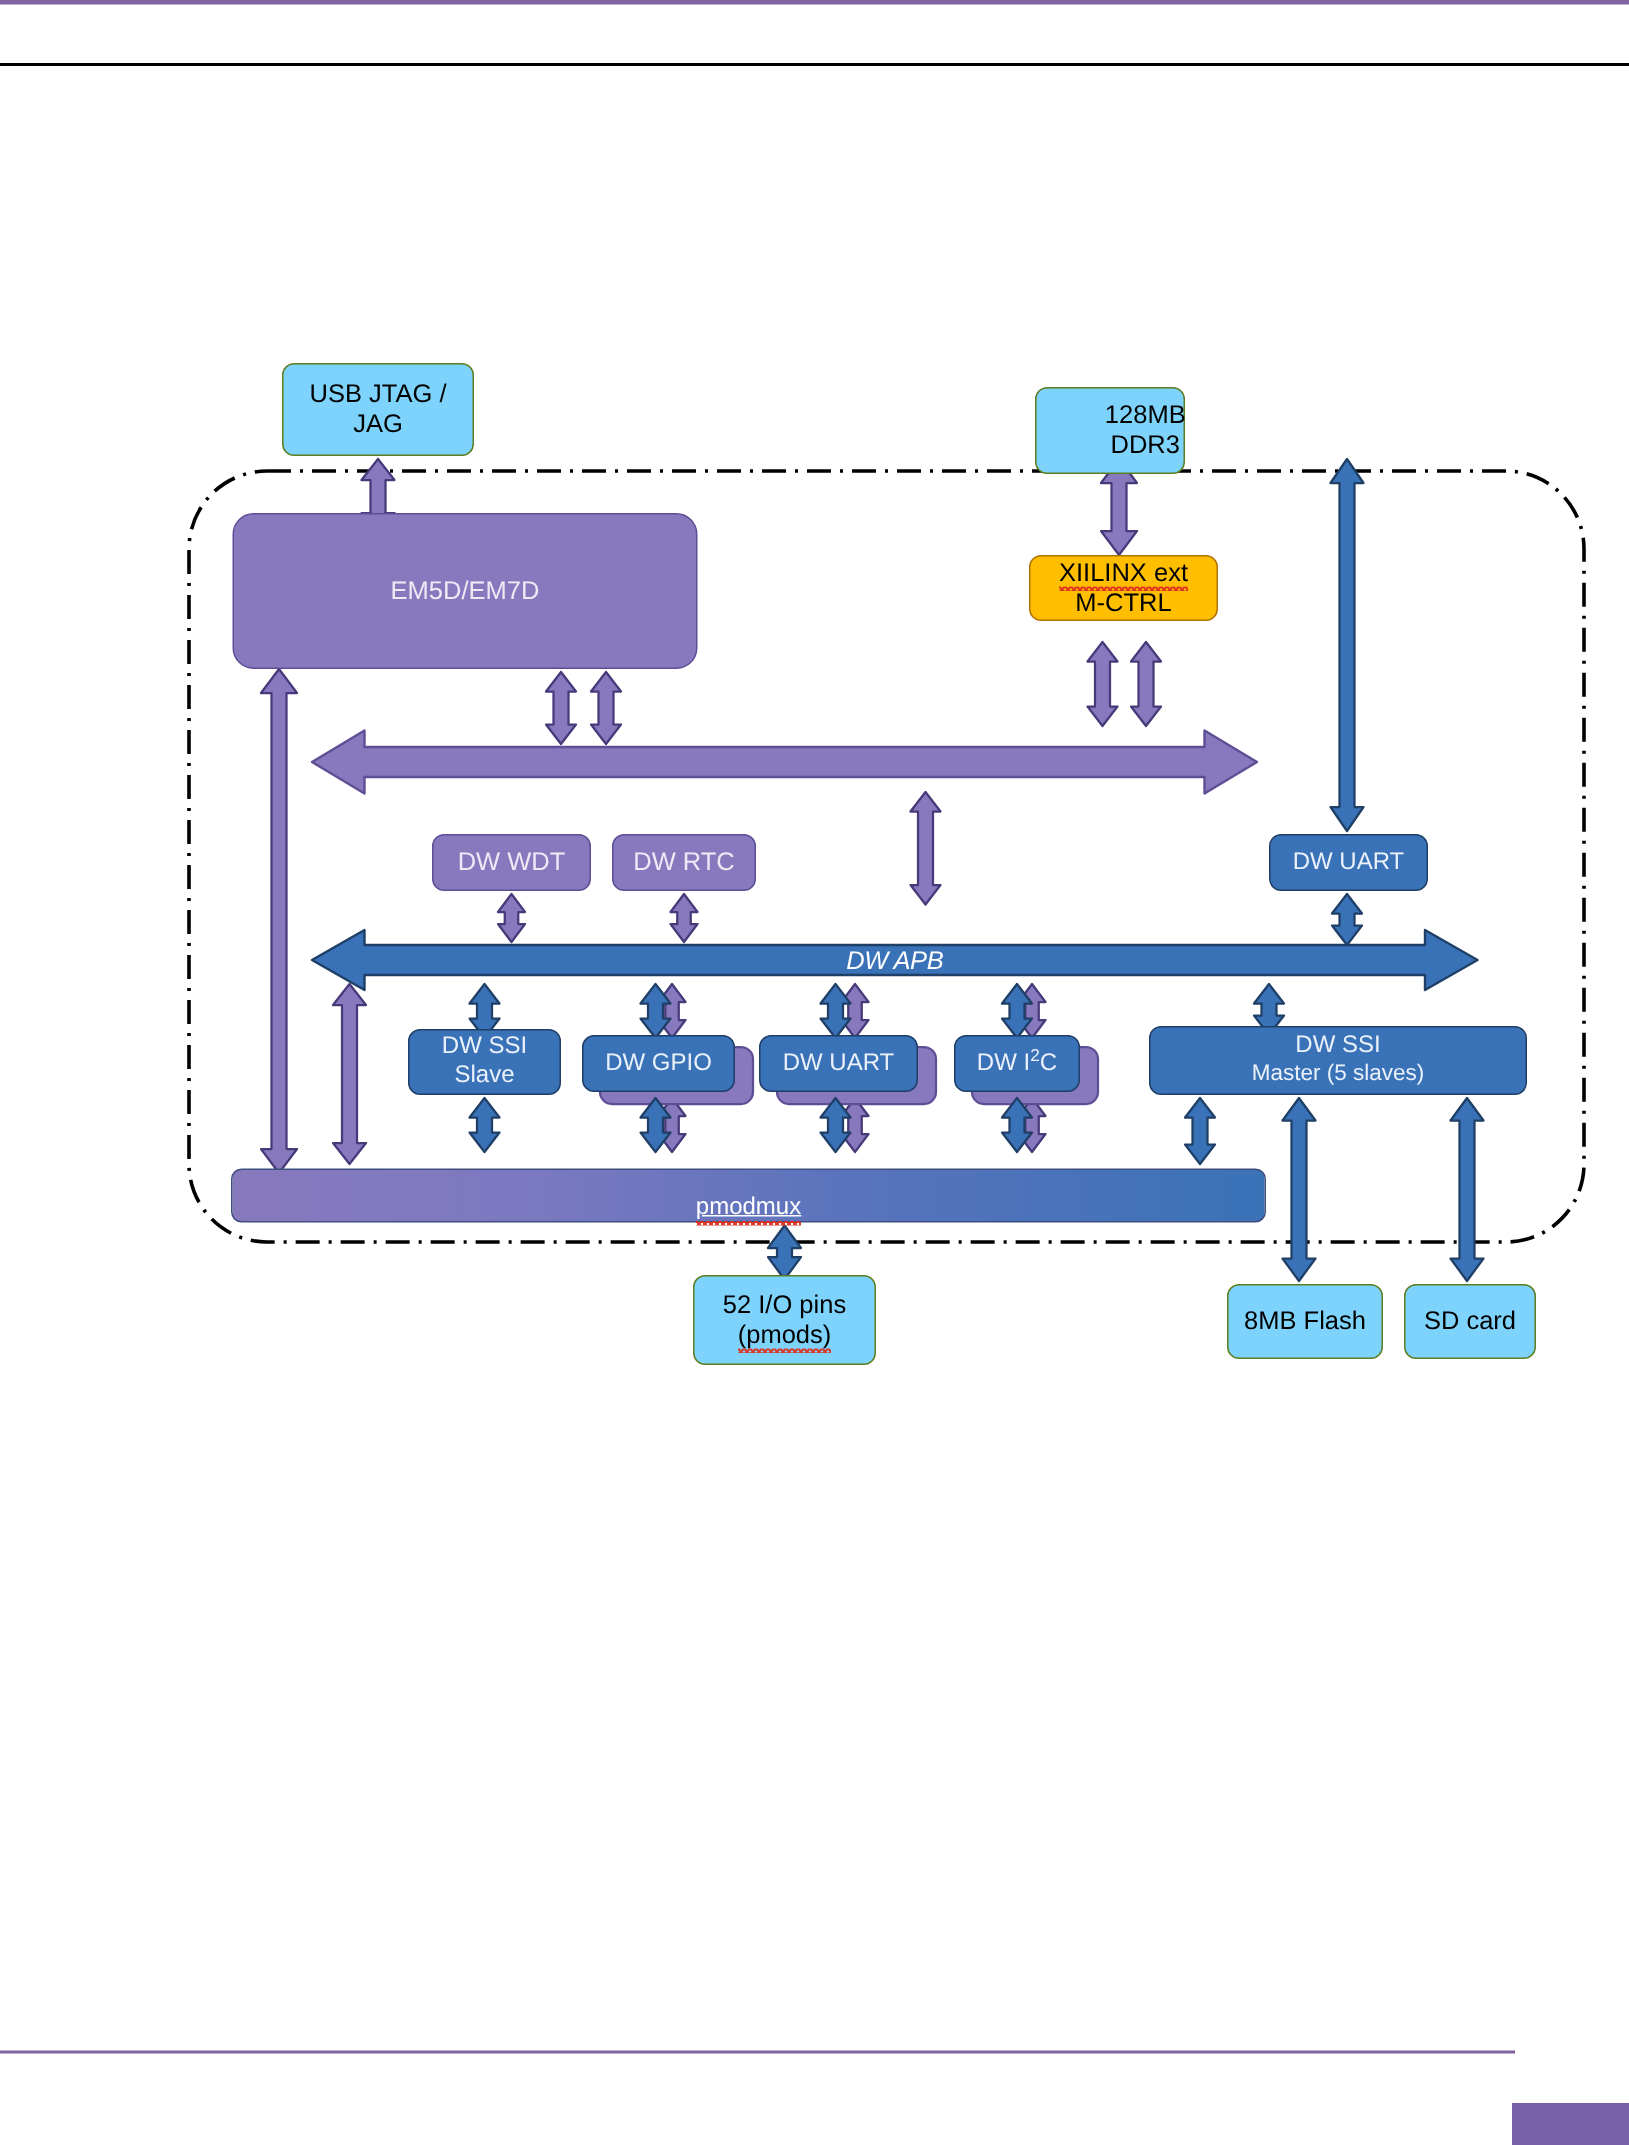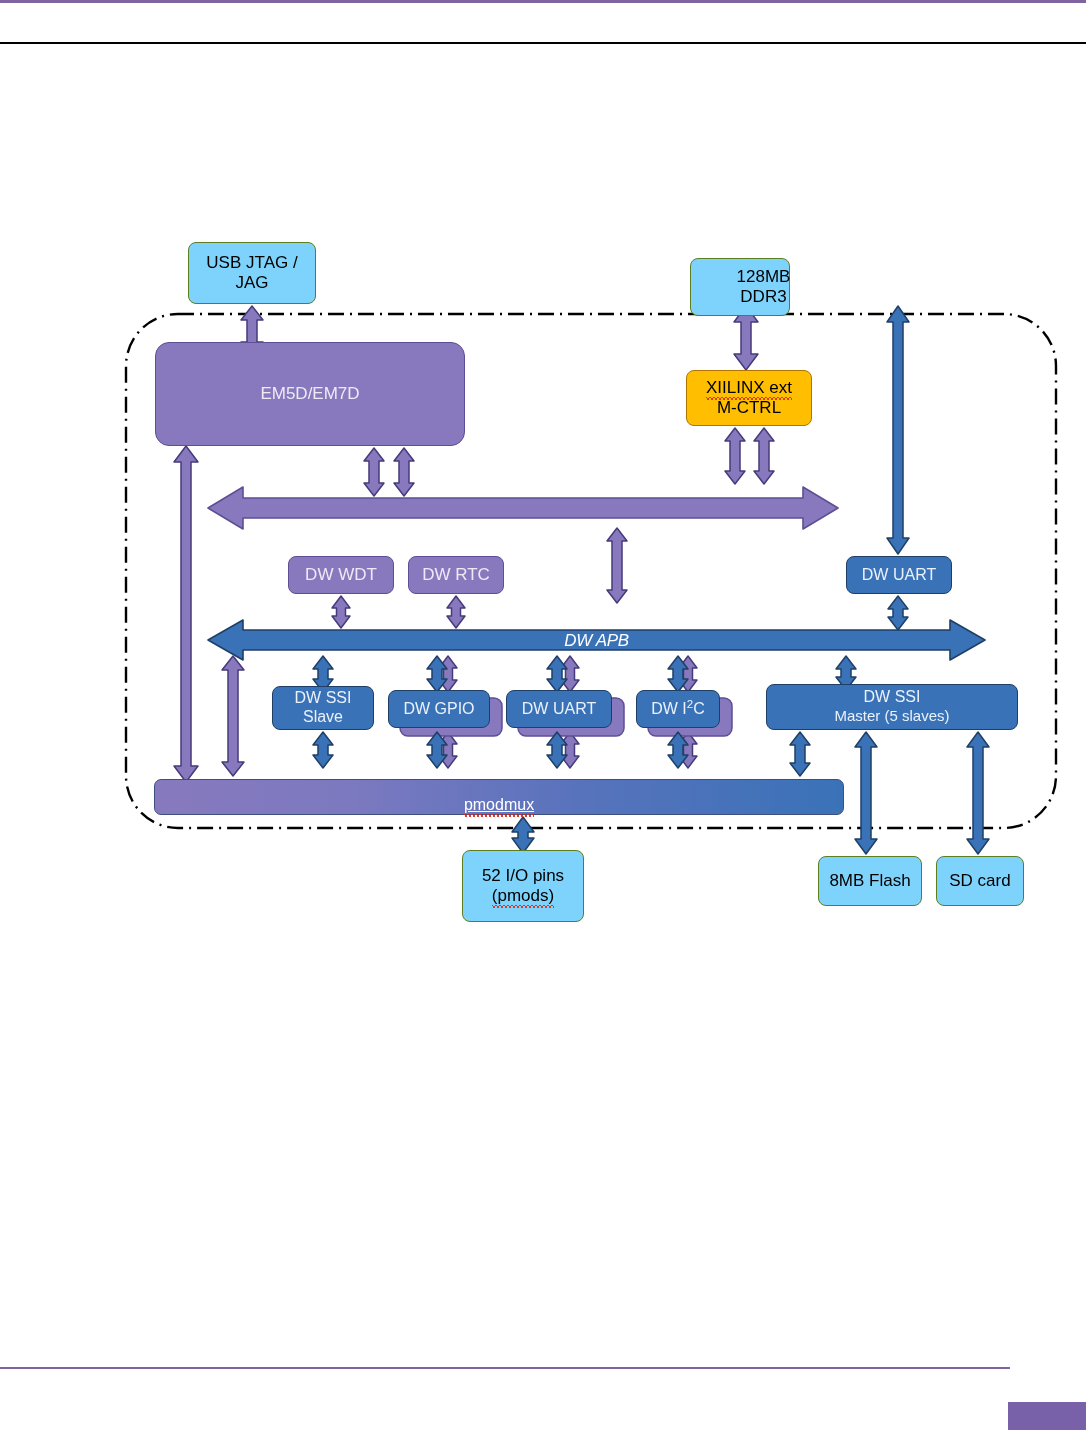--- a/index.html
+++ b/index.html
@@ -244,31 +244,31 @@
 
     <div class="box box-green" style="left:188px; top:242px; width:128px; height:62px;">
       <span><span>USB JTAG /</span><br><span>JAG</span></span>
     </div>
 
     <div class="box box-green" style="left:690px; top:258px; width:100px; height:58px;padding-left:47px;">
       <span><span>128MB</span><br><span>DDR3</span></span>
     </div>
 
 
-    <div class="box box-green" style="left:462px; top:850px; width:122px; height:72px;">
+    <div class="box box-green" style="left:462px; top:850px; width:122px; height:60px;">
       <span><span>52 I/O pins</span><br><span class="spell">(pmods)</span></span>
     </div>
 
     <div class="box box-green" style="left:818px; top:856px; width:104px; height:50px;">8MB Flash</div>
 
     <div class="box box-green" style="left:936px; top:856px; width:88px; height:50px;">SD card</div>
 
     <div class="box box-purple" style="left:155px; top:342px; width:310px; height:104px; border-radius:14px;">EM5D/EM7D</div>
 
-    <div class="box box-orange" style="left:686px; top:370px; width:126px; height:56px;">
+    <div class="box box-orange" style="left:686px; top:370px; width:126px; height:44px;">
       <span><span class="spell">XIILINX ext</span><br><span>M-CTRL</span></span>
     </div>
 
     <div class="box box-purple" style="left:288px; top:556px; width:106px; height:38px;">DW WDT</div>
 
     <div class="box box-purple" style="left:408px; top:556px; width:96px; height:38px;">DW RTC</div>
 
     <div class="box box-blue" style="left:846px; top:556px; width:106px; height:38px;">DW UART</div>
 
     <div class="box box-blue" style="left:272px; top:686px; width:102px; height:44px;">

